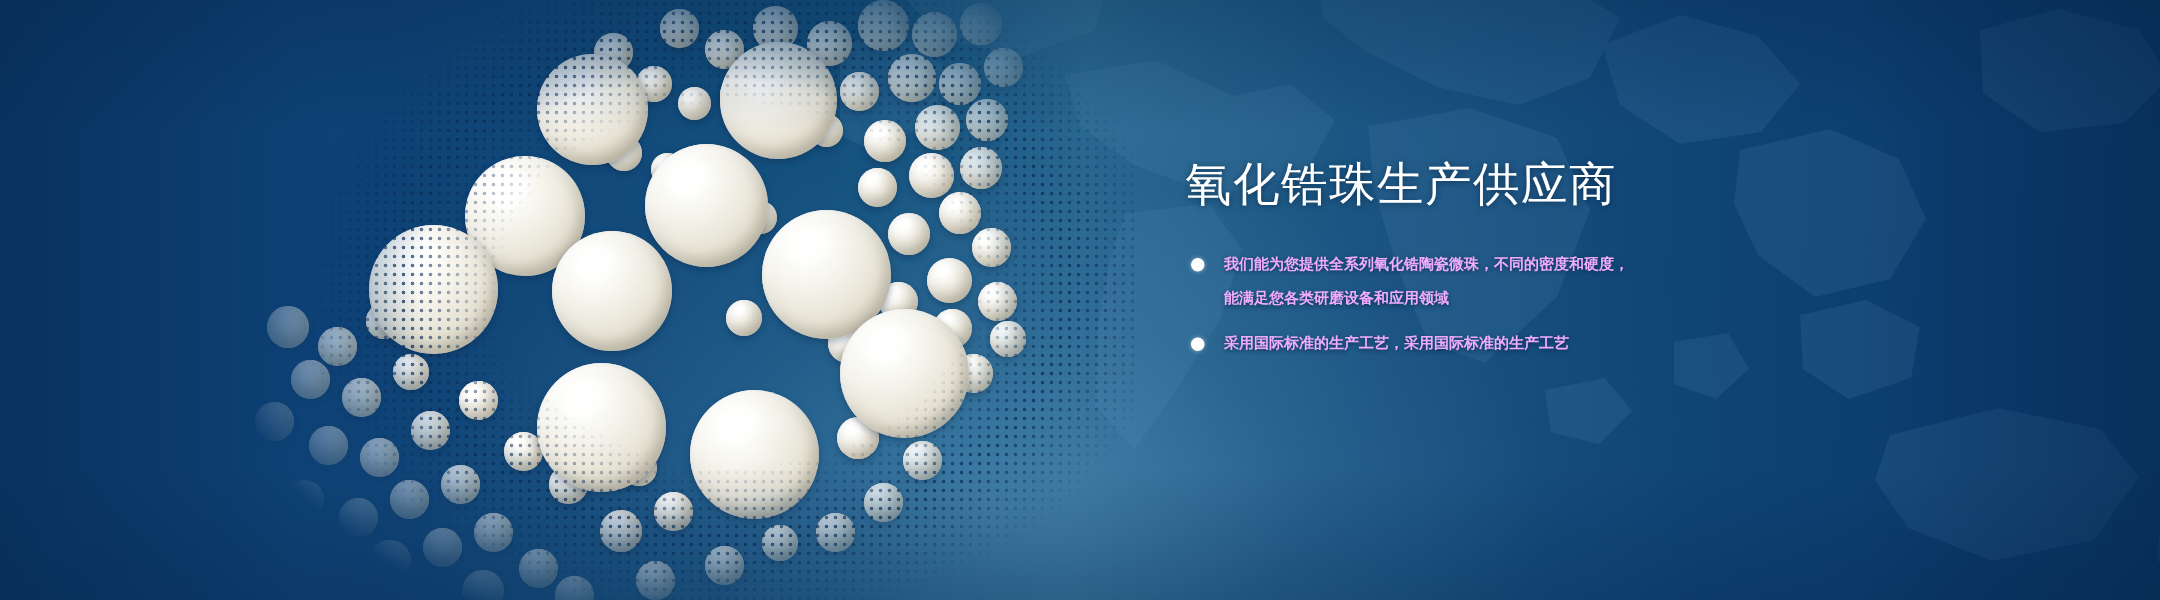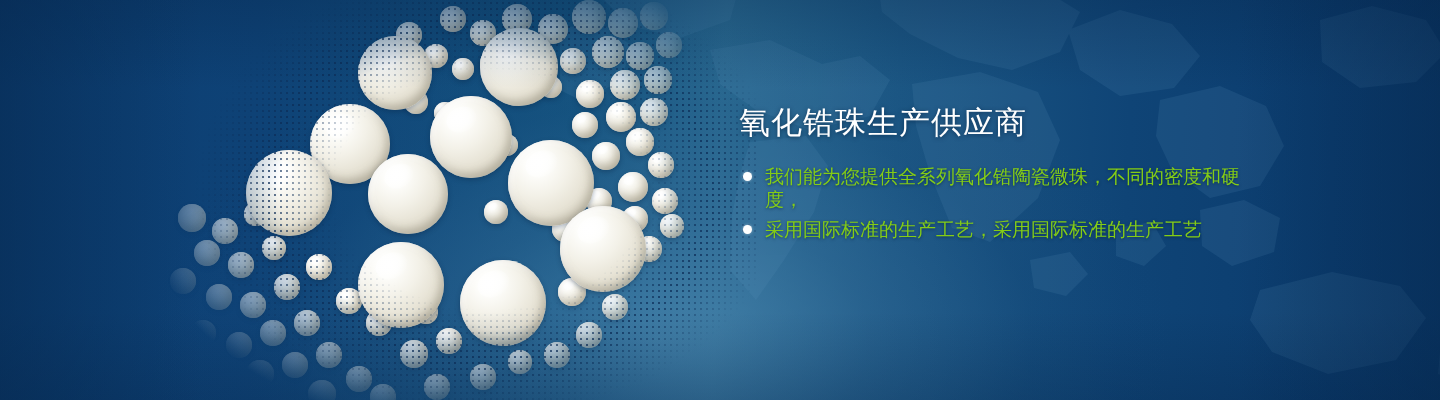--- a/index.html
+++ b/index.html
@@ -102,21 +102,21 @@
     width: 38%;
     height: 30%;
     border-radius: 50%;
     background: radial-gradient(ellipse at 40% 40%, rgba(255,255,255,0.98) 0%, rgba(255,255,255,0.6) 45%, rgba(255,255,255,0) 78%);
     transform: rotate(-24deg);
   }
 
   
   .content {
     position: absolute;
-    left: 737px;
+    left: 788px;
     top: 104px;
     width: 540px;
   }
   .headline {
     color: #ffffff;
     font-size: 31px;
     line-height: 1.25;
     letter-spacing: 1px;
     font-weight: 400;
     margin: 0 0 22px 2px;
@@ -124,25 +124,26 @@
     white-space: nowrap;
   }
   .bullets {
     list-style: none;
     margin: 0;
     padding: 0;
   }
   .bullet {
     position: relative;
     padding-left: 28px;
-    color: #84cc16;
-    font-size: 19px;
+    color: #f0abfc;
+    font-size: 10px;
     line-height: 23px;
     margin-bottom: 7px;
     text-shadow: 0 1px 3px rgba(4,30,60,0.6);
+    font-weight: bold;
   }
   .bullet .dot {
     position: absolute;
     left: 6px;
     top: 7px;
     width: 9px;
     height: 9px;
     border-radius: 50%;
     background: #ffffff;
     box-shadow: 0 0 3px rgba(255,255,255,0.5);
@@ -279,20 +280,21 @@
   <div class="halftone"></div>
   <div class="bg-vignette"></div>
 
   <div class="content">
     <h1 class="headline">氧化锆珠生产供应商</h1>
 
     <ul class="bullets">
       <li class="bullet">
         <span class="dot"></span>
         <span>我们能为您提供全系列氧化锆陶瓷微珠，不同的密度和硬度，</span>
+        <span class="line2">能满足您各类研磨设备和应用领域</span>
       </li>
       <li class="bullet">
         <span class="dot"></span>
         <span>采用国际标准的生产工艺，采用国际标准的生产工艺</span>
       </li>
     </ul>
   </div>
 
 </div>
 

